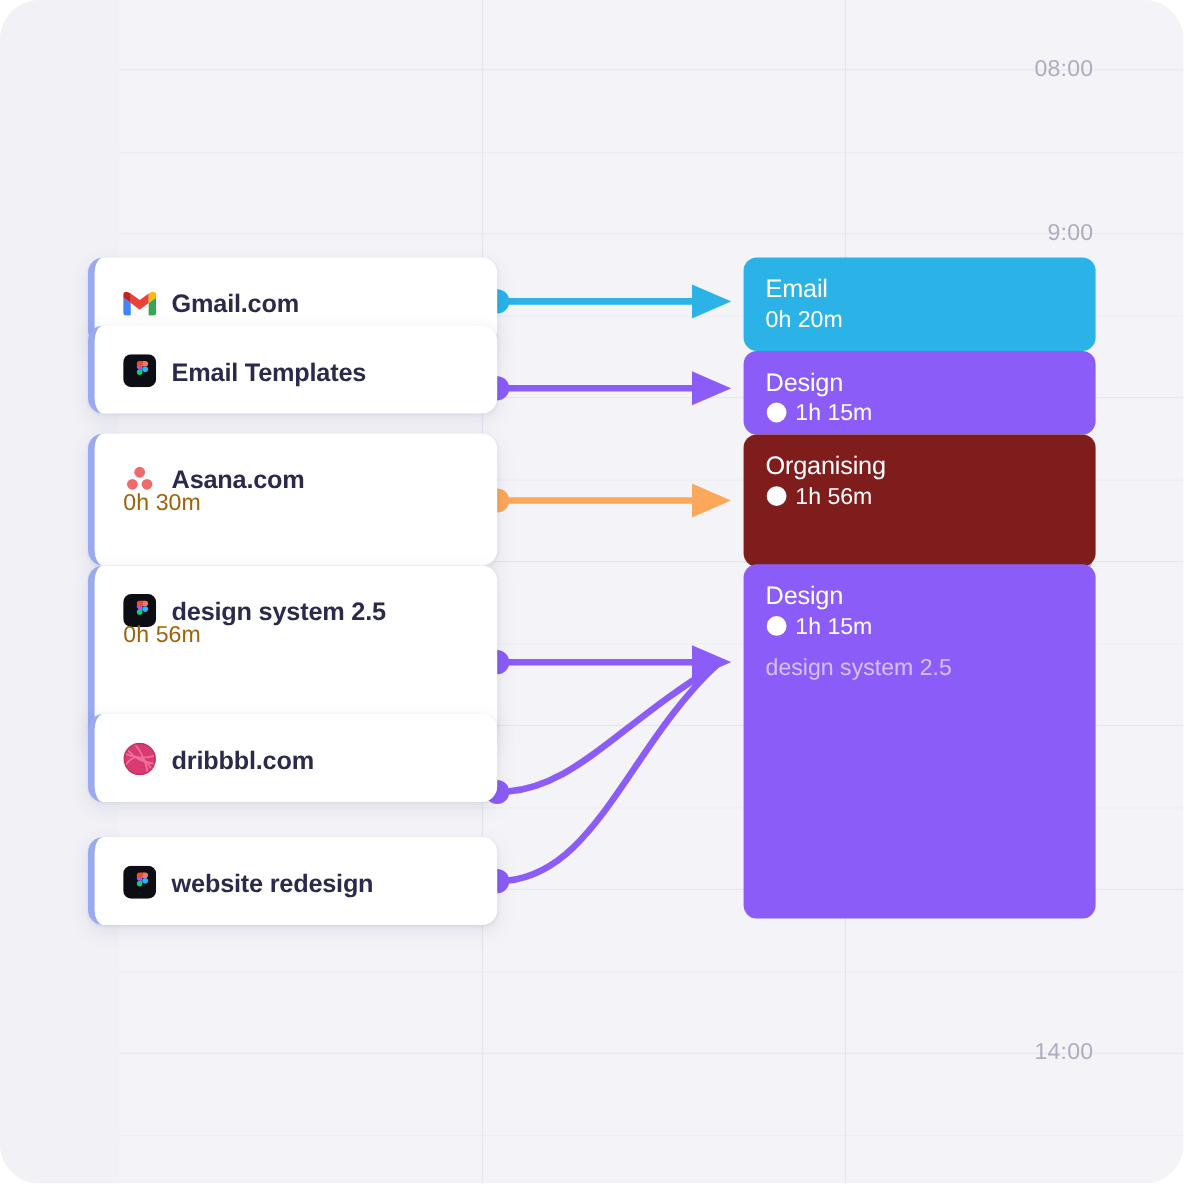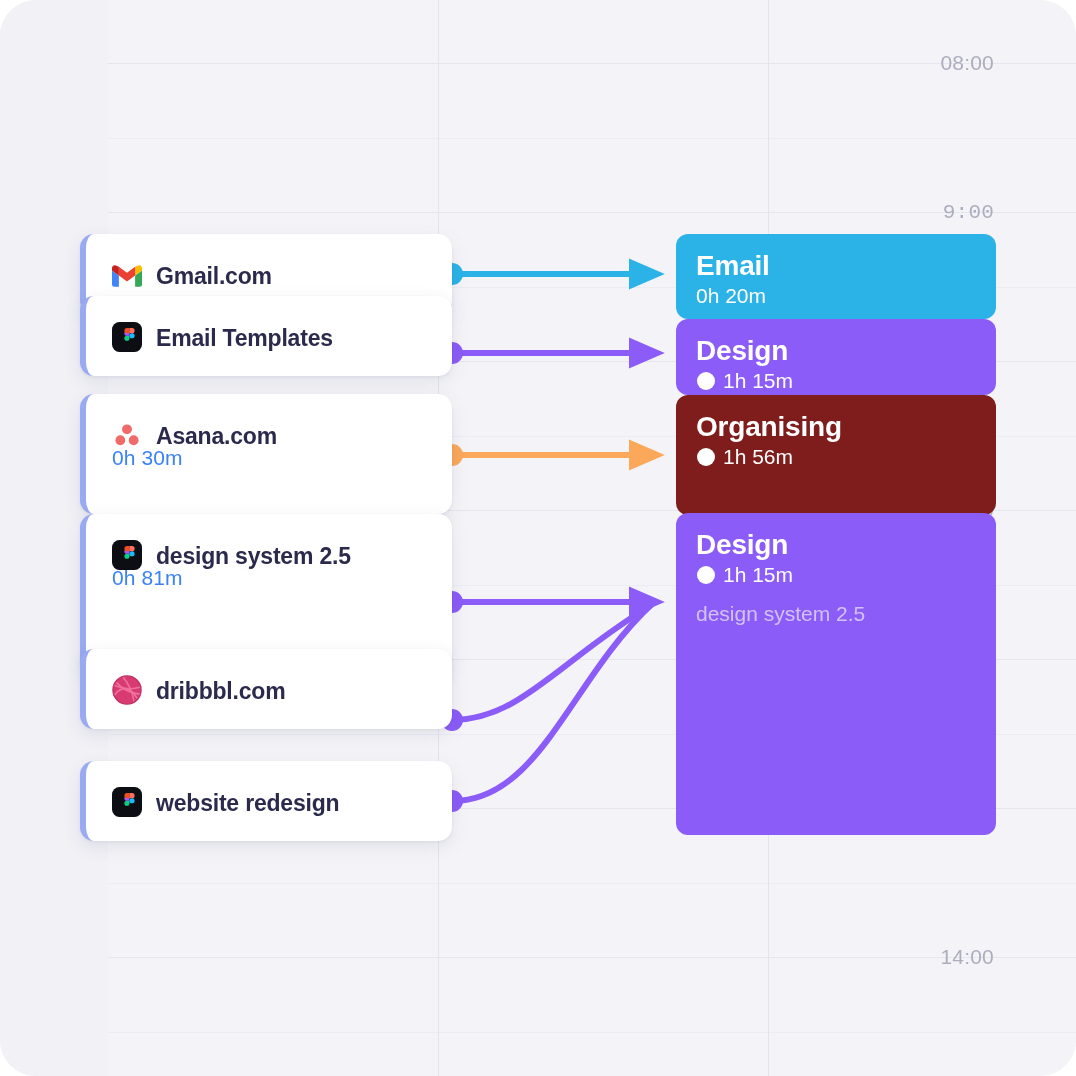--- a/index.html
+++ b/index.html
@@ -97,40 +97,40 @@
   .card-title {
     font-size: 23px;
     font-weight: bold;
     color: #2b2a4c;
     letter-spacing: -0.2px;
     white-space: nowrap;
   }
   .card-dur {
     padding-left: 26px;
     font-size: 21px;
-    color: #3b82f6;
+    color: #a16207;
     letter-spacing: 0.1px;
     margin-top: -4px;
   }
 
   
   .event {
     position: absolute;
     left: 676px;
     width: 320px;
     border-radius: 12px;
     box-sizing: border-box;
     padding: 16px 20px 0 20px;
     color: #ffffff;
     z-index: 15;
     overflow: hidden;
   }
   .ev-title {
-    font-size: 28px;
-    font-weight: bold;
+    font-size: 23px;
+    font-weight: normal;
     letter-spacing: -0.2px;
     line-height: 1.12;
   }
   .ev-meta {
     display: flex;
     align-items: center;
     gap: 7px;
     font-size: 21px;
     line-height: 1.2;
     margin-top: 2px;
@@ -170,21 +170,21 @@
         <div class="hline" style="top: 808px;"></div>
         <div class="hline half" style="top: 882.5px;"></div>
         <div class="hline" style="top: 957px;"></div>
         <div class="hline half" style="top: 1031.5px;"></div>
         <div class="vline" style="left: 330px;"></div>
         <div class="vline" style="left: 660px;"></div>
       </div>
     <div class="cal-gutter"></div>
     <div id="time-labels">
         <div class="time-label" style="top: 63px; margin-left: 16px;">08:00</div>
-        <div class="time-label" style="top: 212px; font-family: Liberation Mono, monospace;">9:00</div>
+        <div class="time-label" style="top: 212px;">9:00</div>
         <div class="time-label" style="top: 361px;">10:00</div>
         <div class="time-label" style="top: 510px;">11:00</div>
         <div class="time-label" style="top: 659px;">12:00</div>
         <div class="time-label" style="top: 808px;">13:00</div>
         <div class="time-label" style="top: 957px;">14:00</div>
       </div>
   </div>
 
   <svg class="connectors" width="1076" height="1076" viewBox="0 0 1076 1076">
     <defs>
@@ -269,21 +269,21 @@
                 <path d="M8 32a8 8 0 0 1 8-8h8v8a8 8 0 1 1-16 0z" fill="#0acf83"></path>
                 <path d="M8 16a8 8 0 0 1 8-8h8v16h-8a8 8 0 0 1-8-8z" fill="#a259ff"></path>
                 <path d="M8 0a8 8 0 0 1 8-8h8v16h-8A8 8 0 0 1 8 0z" transform="translate(0,8)" fill="#f24e1e"></path>
                 <path d="M24 8h8a8 8 0 1 0 0-16h-8z" transform="translate(0,8)" fill="#ff7262"></path>
                 <circle cx="32" cy="24" r="8" fill="#1abcfe"></circle>
               </g>
             </svg>
           </span>
           <span class="card-title">design system 2.5</span>
         </div>
-        <div class="card-dur">0h 81m</div>
+        <div class="card-dur">0h 56m</div>
       </div>
       <div class="card" style="top: 649px; height: 80px;">
         <div class="card-row">
           <span class="card-icon">
             <svg viewBox="0 0 32 32" width="30" height="30">
               <circle cx="16" cy="16" r="15" fill="#d83a72"></circle>
               <g fill="none" stroke="#f0709c" stroke-width="1.7" stroke-linecap="round">
                 <path d="M5.2 8.4C10 14 18.5 19 29.4 20.4"></path>
                 <path d="M11.5 1.9C16.8 8 21.5 16.6 23.6 28.6"></path>
                 <path d="M30.6 12.8C22 15.5 11 15 2 10.8"></path>

